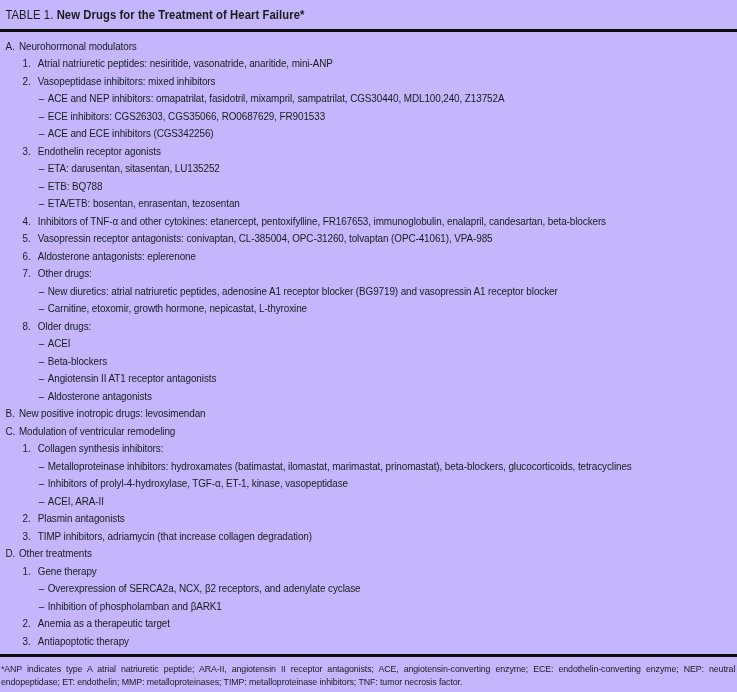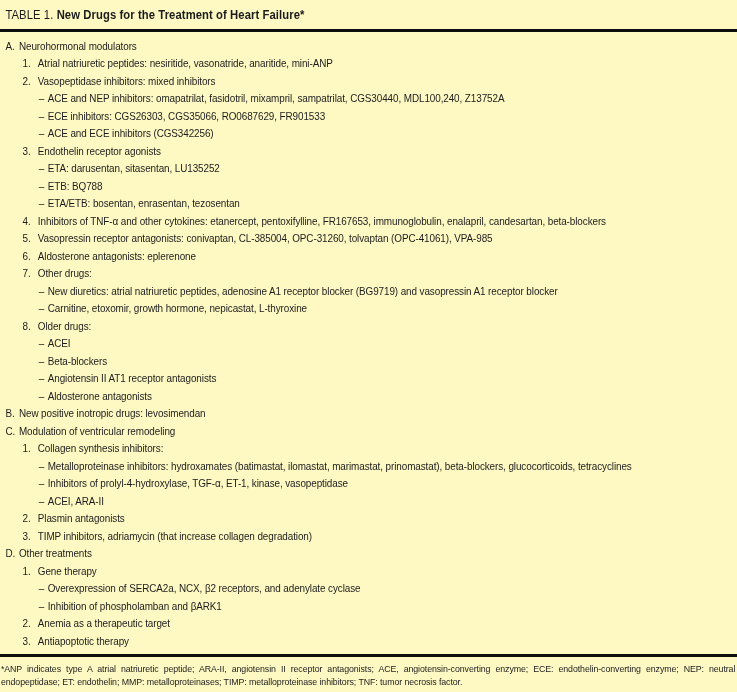--- a/index.html
+++ b/index.html
@@ -4,21 +4,21 @@
 <style>
   html, body {
     margin: 0;
     padding: 0;
     background: #ffffff;
   }
   .page {
     position: relative;
     width: 737px;
     height: 692px;
-    background: #fef9c3;
+    background: #c4b5fd;
     overflow: hidden;
     font-family: "Liberation Sans", sans-serif;
     color: #1c1c1c;
   }
   
   .scale-wrap {
     width: 819px;
     transform: scaleX(0.9);
     transform-origin: 0 0;
   }

